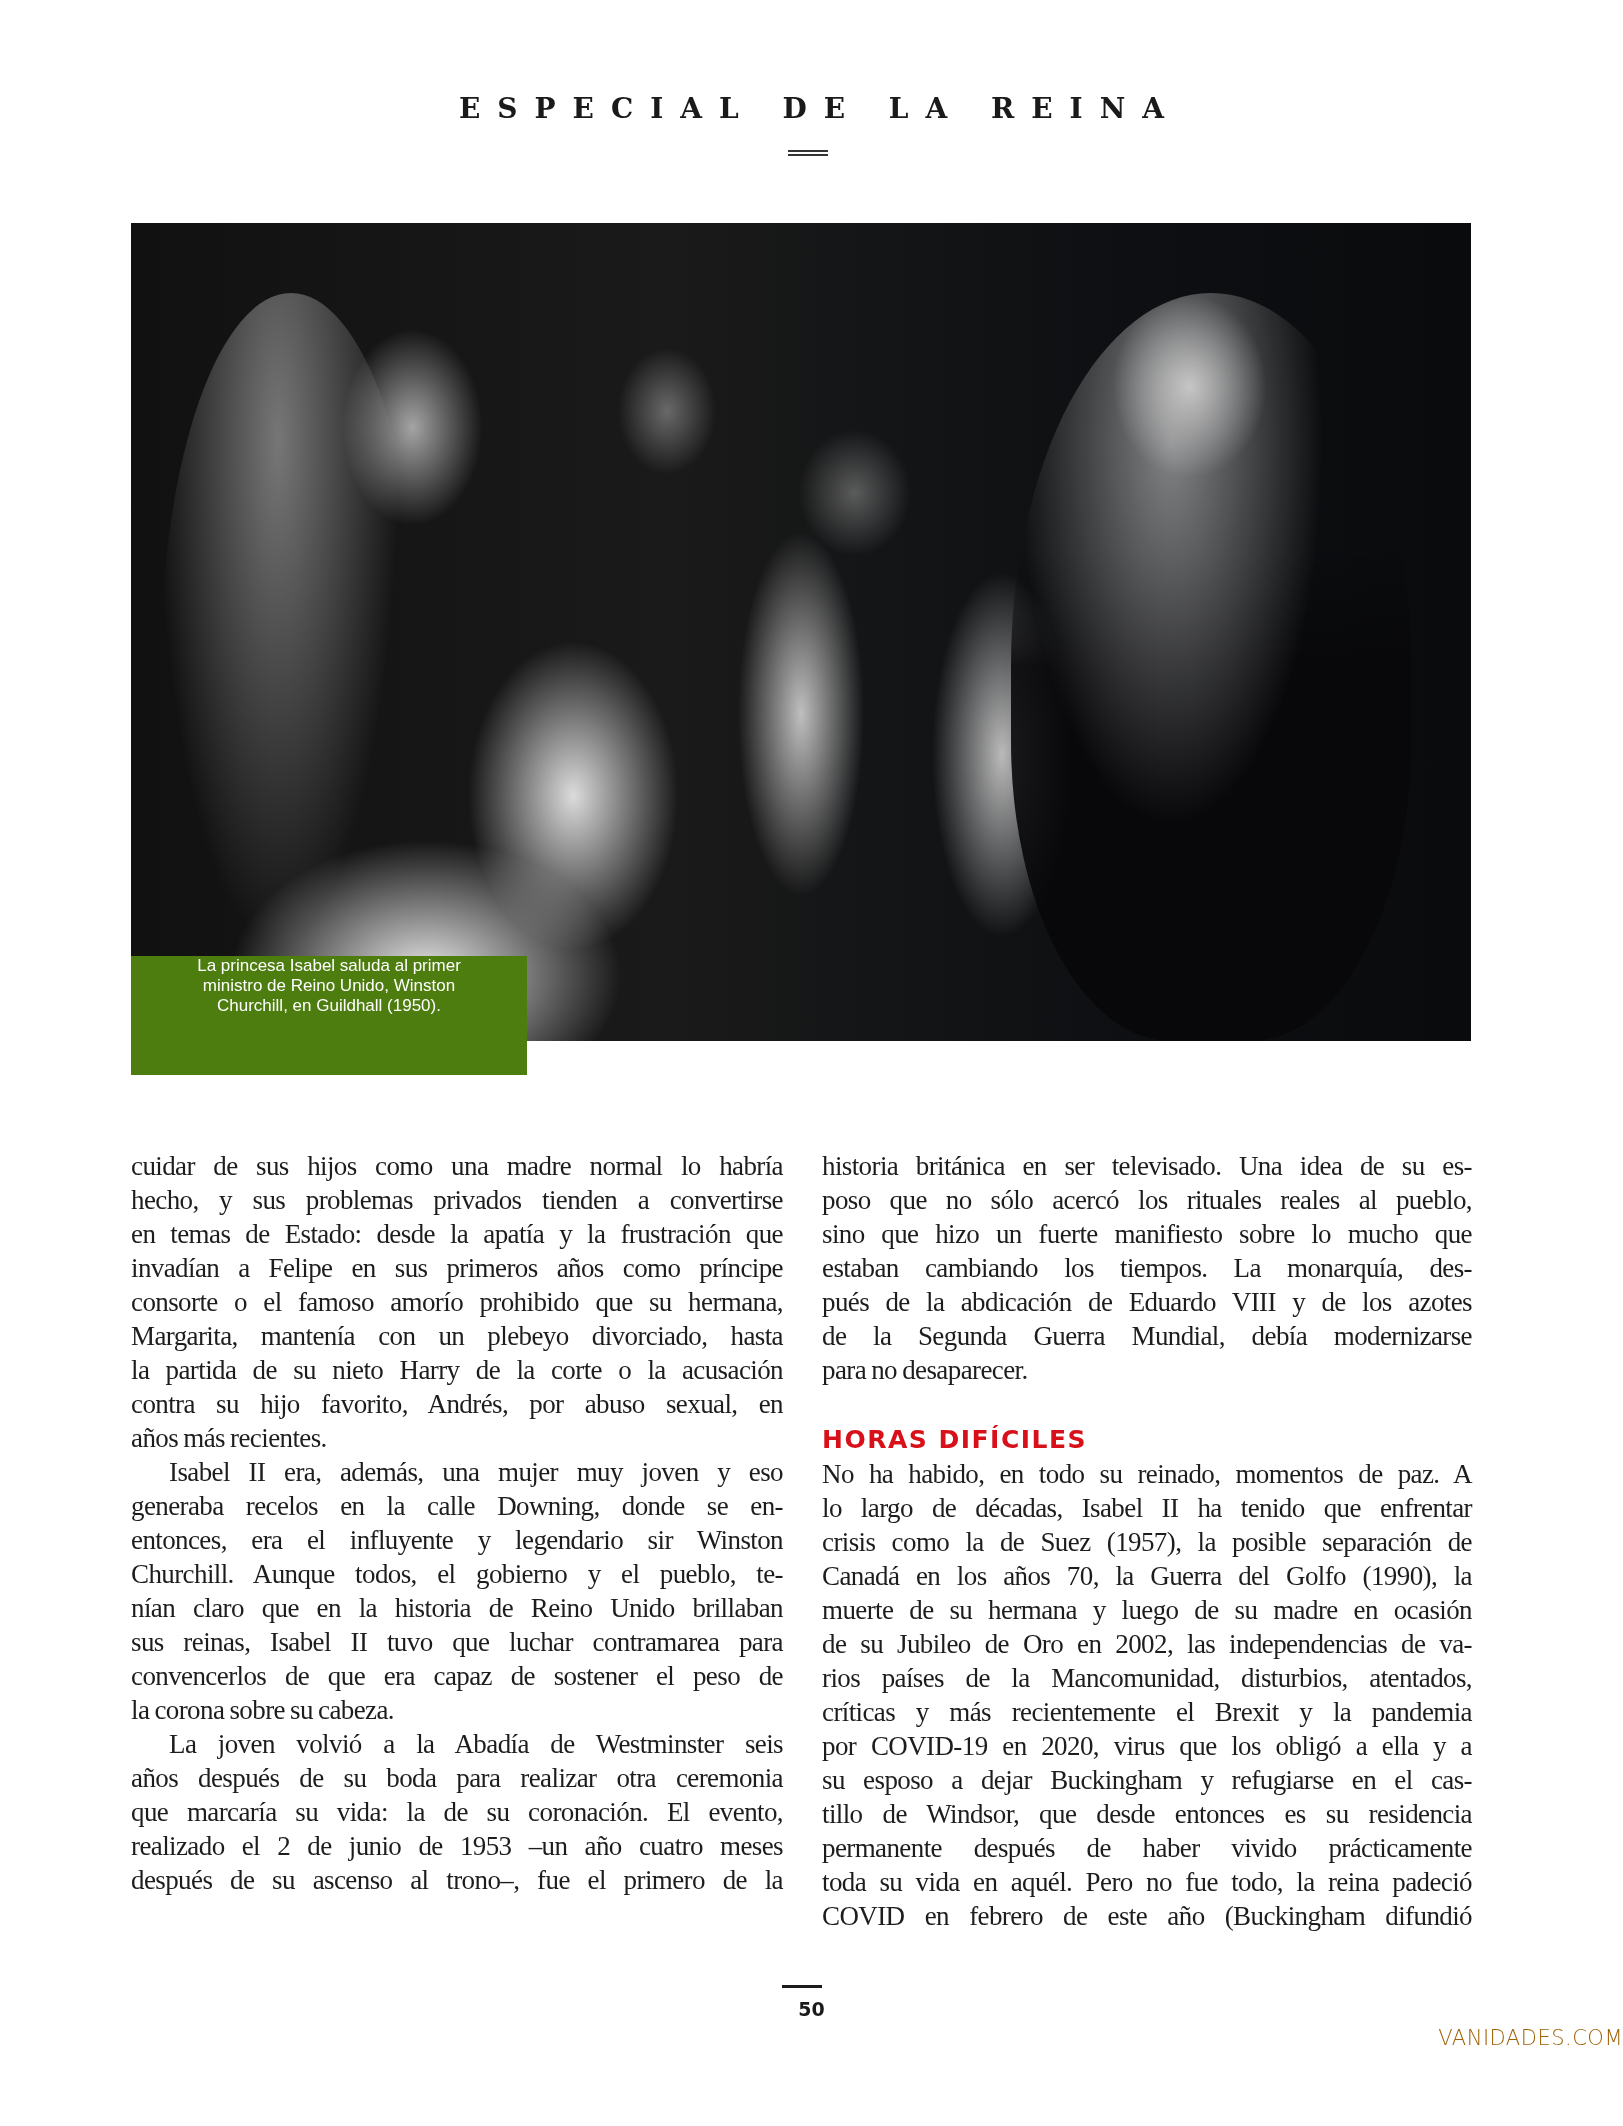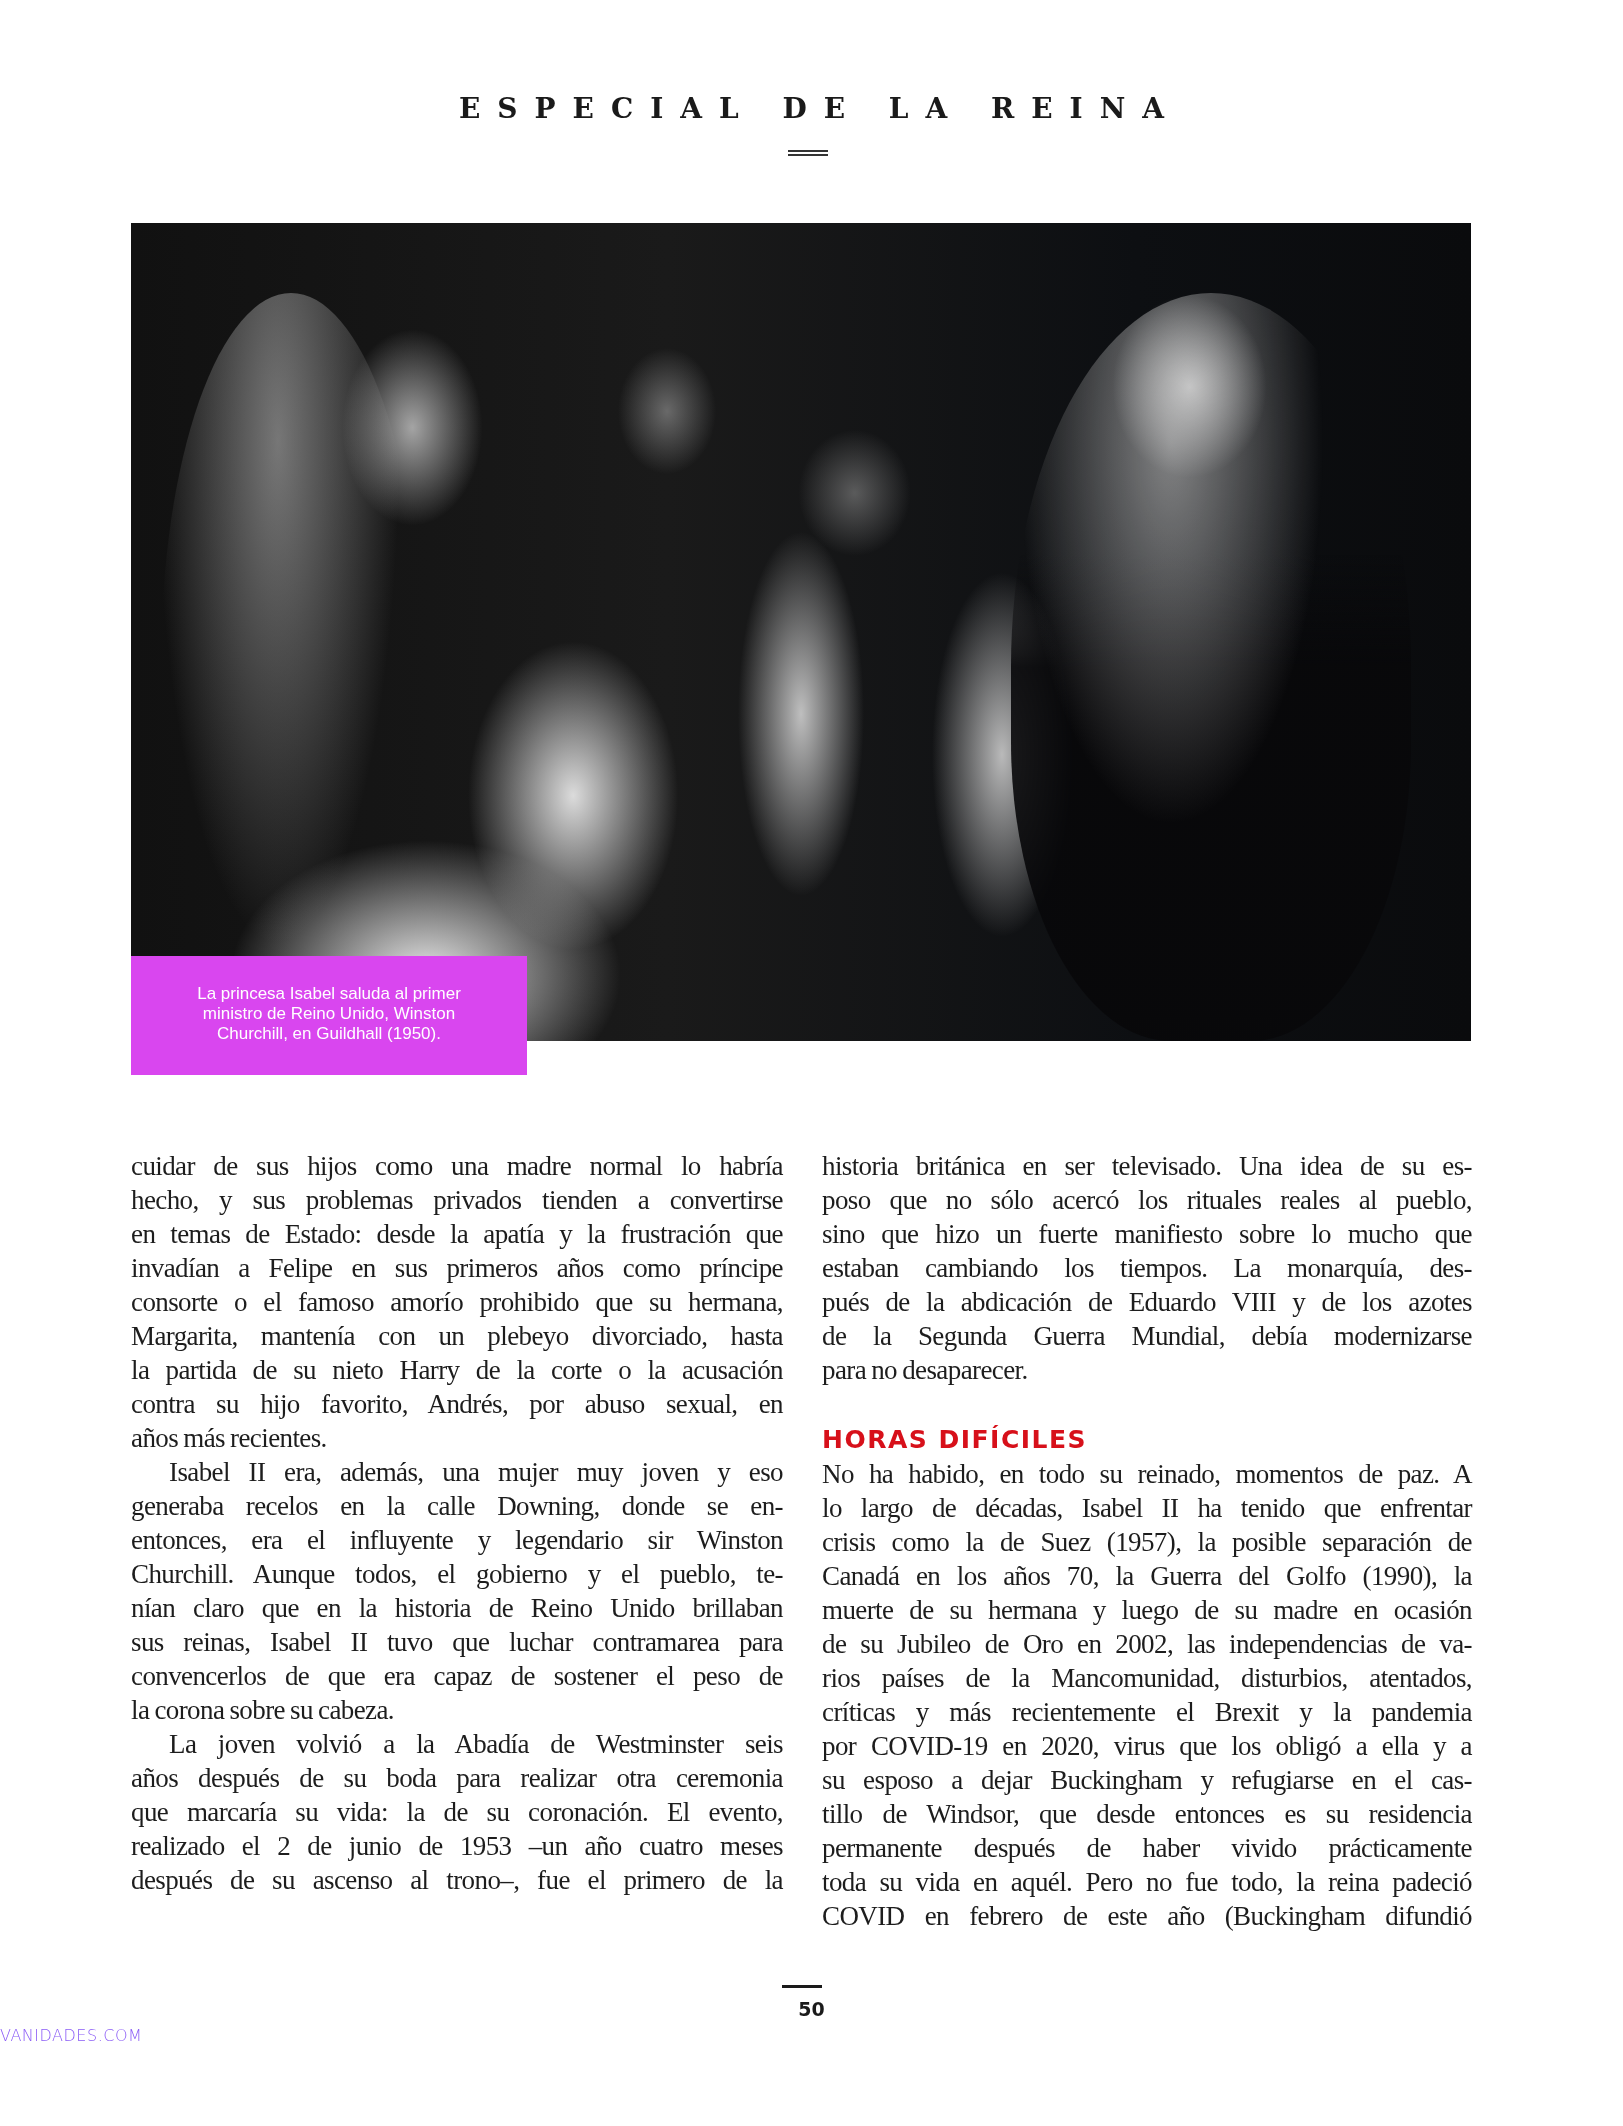--- a/index.html
+++ b/index.html
@@ -27,23 +27,23 @@
       radial-gradient(ellipse 80px 90px at 54% 33%, rgba(160,160,160,0.5), rgba(0,0,0,0) 70%),
       radial-gradient(ellipse 100px 260px at 65% 65%, rgba(215,215,215,0.85), rgba(0,0,0,0) 70%),
       radial-gradient(ellipse 110px 130px at 79% 20%, rgba(215,215,215,0.85), rgba(0,0,0,0) 70%),
       linear-gradient(90deg, #111 0%, #1a1a1a 40%, #0d0f12 75%, #0a0b0d 100%);
   }
   .photo-person {
     position: absolute; border-radius: 50% 50% 40% 40%;
   }
   .caption-box {
     position: absolute; left: 131px; top: 956px; width: 396px; height: 119px;
-    background: #d946ef; color: #ffffff; text-align: center;
+    background: #4d7c0f; color: #ffffff; text-align: center;
     font-family: "Liberation Sans", sans-serif; font-size: 17px; line-height: 20px;
-    padding-top: 28px; box-sizing: border-box;
+    box-sizing: border-box;
   }
   .caption-box span { display: block; }
 
   .column {
     position: absolute; top: 1149px;
     font-family: "Liberation Serif", serif; font-size: 27px; line-height: 34px;
     color: #1d1d1d; text-align: justify;
   }
   .col-left { left: 131px; width: 652px; }
   .col-right { left: 822px; width: 650px; }
@@ -57,22 +57,22 @@
   }
 
   .folio-rule {
     position: absolute; left: 782px; top: 1985px; width: 40px; height: 3px; background: #1a1a1a;
   }
   .page-number {
     position: absolute; left: 0; width: 1623px; top: 1998px; text-align: center;
     font-family: "DejaVu Sans", sans-serif; font-weight: bold; font-size: 19px; color: #1a1a1a;
   }
   .site-name {
-    position: absolute; left: 0; width: 1623px; top: 2026px; text-align: left;
-    font-family: "DejaVu Sans", sans-serif; font-size: 16px; color: #8b5cf6; letter-spacing: 0.5px;
+    position: absolute; left: 0; width: 1623px; top: 2026px; text-align: right;
+    font-family: "DejaVu Sans", sans-serif; font-size: 21px; color: #a16207; letter-spacing: 0.5px;
     font-weight: 300;
   }
 </style>
 </head>
 <body>
 
 <div class="section-header">ESPECIAL DE LA REINA</div>
 <div class="header-rule"></div>
 
 <div class="photo" aria-label="Black and white photograph: Princess Elizabeth in tiara and fur stole shaking hands with Winston Churchill; guests in evening wear in background">

